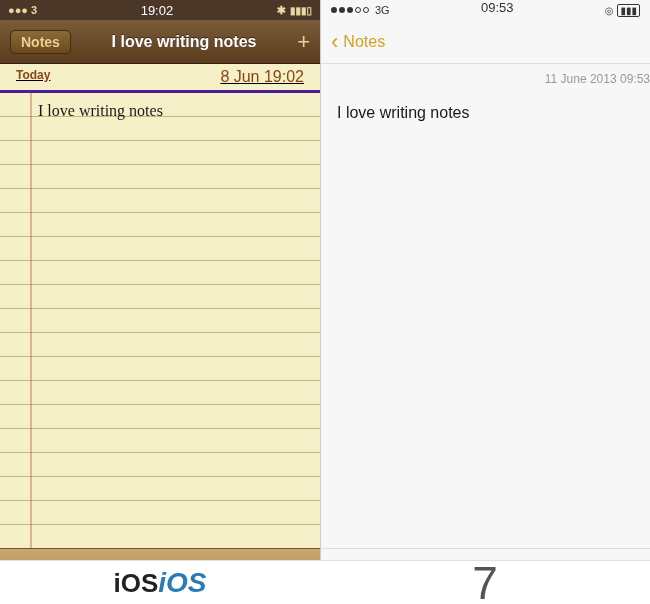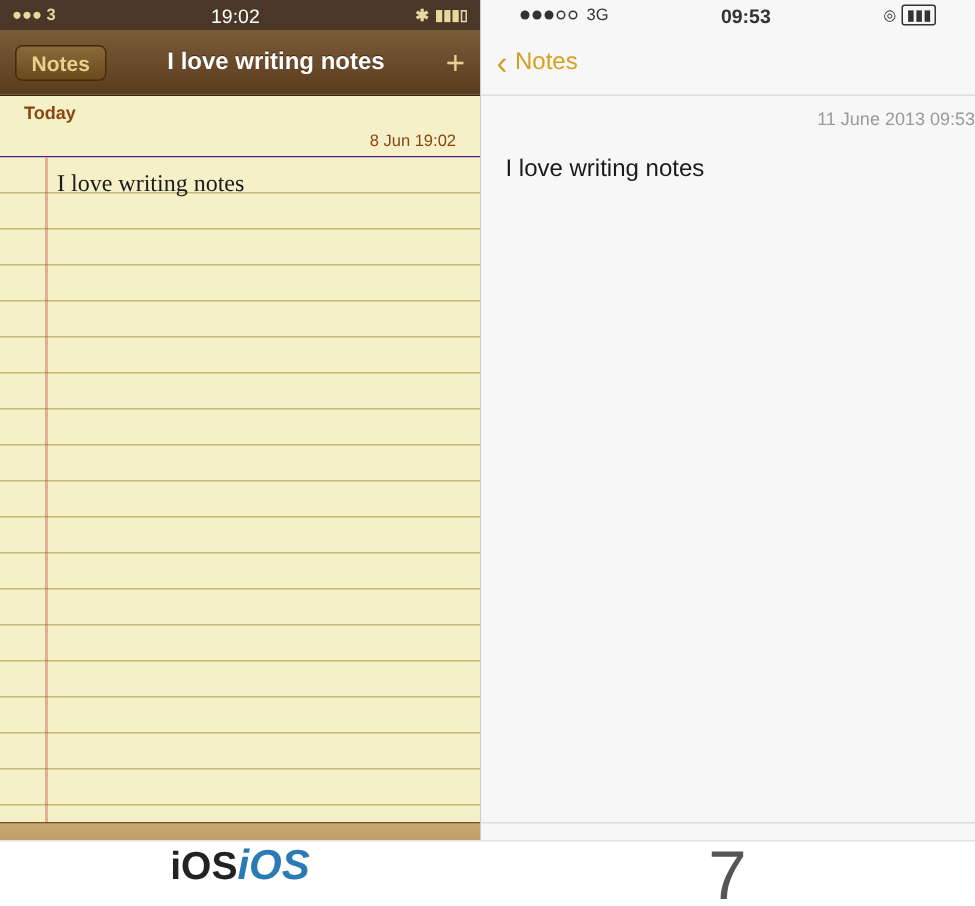--- a/index.html
+++ b/index.html
@@ -74,33 +74,33 @@
       font-size: 22px;
       cursor: pointer;
       font-weight: 300;
     }
 
     .ios6-note-header {
       display: flex;
       justify-content: space-between;
       padding: 4px 16px;
       background: #f5f0c8;
-      border-bottom: 1px solid #4c1d95;
+      border-bottom: 3px solid #4c1d95;
+      text-decoration: underline;
     }
 
     .ios6-note-date-label {
       color: #8b4513;
       font-size: 12px;
       font-weight: bold;
     }
 
     .ios6-note-date-value {
       color: #8b4513;
-      font-size: 11px;
-      margin-top: 20px;
+      font-size: 16px;
     }
 
     .ios6-note-body {
       flex: 1;
       position: relative;
       overflow: hidden;
       background: #f5f0c8;
     }
 
     .ios6-lines {
@@ -162,23 +162,22 @@
       width: 329px;
       height: 604px;
       display: flex;
       flex-direction: column;
       background: #f7f7f7;
     }
 
     .ios7-status-bar {
       height: 20px;
       display: flex;
-      align-items: center;
       justify-content: space-between;
-      padding: 0 26px;
+      padding: 0 10px;
       background: #f7f7f7;
       font-size: 11px;
       color: #333;
       font-weight: 500;
     }
 
     .ios7-status-left { display: flex; align-items: center; gap: 2px; }
     .ios7-status-right { display: flex; align-items: center; gap: 4px; }
 
     .ios7-signal-dot {
@@ -344,21 +343,21 @@
 
   <div class="ios7-status-bar">
     <div class="ios7-status-left">
       <div class="ios7-signal-dot"></div>
       <div class="ios7-signal-dot"></div>
       <div class="ios7-signal-dot"></div>
       <div class="ios7-signal-dot empty"></div>
       <div class="ios7-signal-dot empty"></div>
       <span style="margin-left:4px;">3G</span>
     </div>
-    <span style="font-weight:700;font-size:13px;">09:53</span>
+    <span style="font-weight:400;font-size:13px;">09:53</span>
     <div class="ios7-status-right">
       <span style="font-size:10px;">◎</span>
       <span style="font-size:10px;border:1px solid #333;padding:0 2px;border-radius:2px;">▮▮▮</span>
     </div>
   </div>
 
   <div class="ios7-nav-bar">
     <div class="ios7-back-btn">
       <span class="ios7-back-chevron" style="font-size:22px;font-weight:300;">‹</span>
       <span style="color:#d4a020;font-size:16px;">Notes</span>
@@ -392,19 +391,19 @@
     <div class="ios7-toolbar-icon">
       <svg width="24" height="24" viewBox="0 0 24 24" fill="none">
         <path d="M4 18 L8 17 L19 6 Q20 5 19 4 L18 3 Q17 2 16 3 L5 14 Z" stroke="#d4a020" stroke-width="1.5" fill="none"></path>
         <path d="M4 18 L5 14" stroke="#d4a020" stroke-width="1.5"></path>
       </svg>
     </div>
   </div>
 </div>
 
 <div style="position:absolute;bottom:0;left:0;width:650px;height:44px;display:flex;background:#fff;border-top:1px solid #e0e0e0;">
-  <div style="width:320px;display:flex;justify-content:center;">
+  <div style="width:320px;display:flex;align-items:center;justify-content:center;">
     <span style="font-size:26px;font-weight:bold;color:#222;font-family:'Helvetica Neue',sans-serif;">iOS<span style="color:#2a7ab5;font-style:italic;font-size:28px;">iOS</span></span>
   </div>
   <div style="flex:1;display:flex;align-items:center;justify-content:center;">
     <span style="font-size:46px;font-weight:100;color:#555;font-family:'Helvetica Neue',sans-serif;line-height:1;">7</span>
   </div>
 </div>
 
 </body></html>

